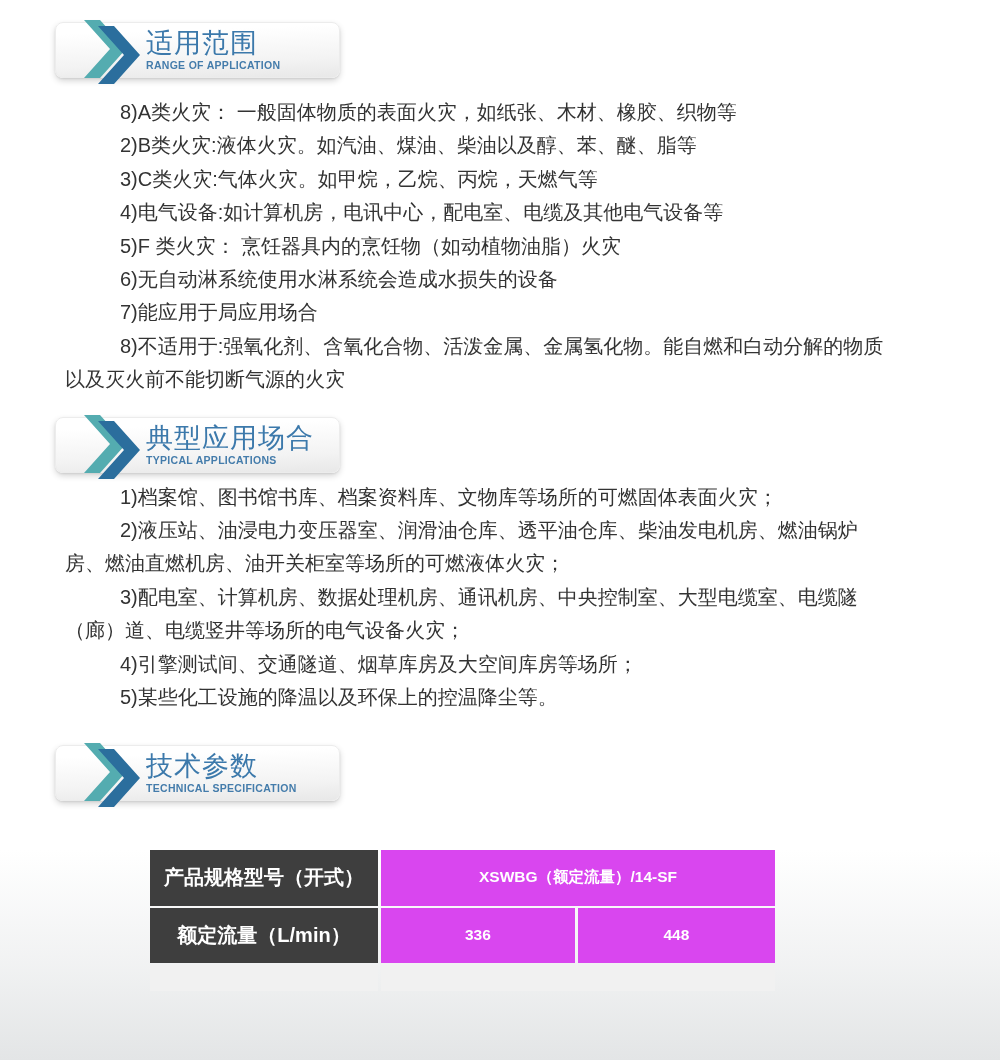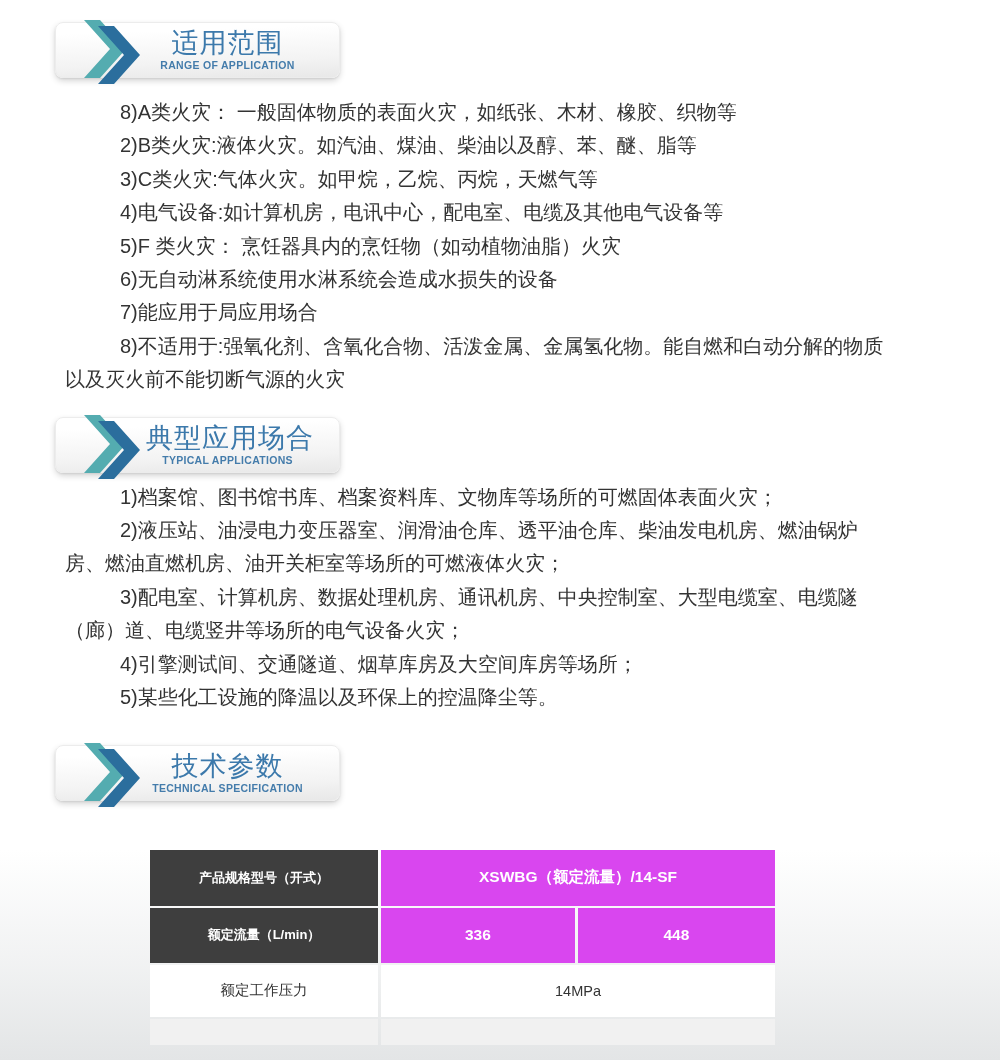--- a/index.html
+++ b/index.html
@@ -23,21 +23,20 @@
     margin-left: 55px;
     min-width: 285px;
     width: -moz-fit-content;
     width: fit-content;
     height: 56px;
     border-radius: 8px;
     background: linear-gradient(178deg, #ffffff 18%, #f3f3f3 70%, #e8e8e8 100%);
     box-shadow: 0 3px 6px rgba(0,0,0,0.16), 0 1px 2px rgba(0,0,0,0.08);
     border: 1px solid #ececec;
     box-sizing: border-box;
-    text-align: center;
   }
   .hdr-1 { margin-top: 22px; }
   .hdr-2 { margin-top: 20px; }
   .hdr-3 { margin-top: 30px; }
   .chevrons {
     position: absolute; left: 28px; top: -3px;
     overflow: visible;
   }
   .header-text {
     position: absolute; left: 90px; top: 4px; right: 0;
@@ -88,21 +87,21 @@
   }
   .c1 { flex: 0 0 228px; }
   .c2 { flex: 119 1 0; }
   .c3 { flex: 121 1 0; }
   .c4 { flex: 157 1 0; }
   .cmerge { flex: 1 1 0; }
   .row-model .cell, .row-flow .cell { height: 55px; }
   .row-model .cell { height: 56px; }
   .cell.dark {
     background: #3e3e3e; color: #ffffff;
-    font-weight: 700; font-size: 13px;
+    font-weight: 700; font-size: 20px;
   }
   .cell.blue {
     background: #d946ef; color: #ffffff;
     font-weight: 700; font-size: 15.5px;
   }
   .row-pressure .cell {
     height: 52px; background: #ffffff; color: #333333;
     font-size: 14.5px; font-weight: 400;
   }
   .row-partial .cell {
@@ -174,24 +173,20 @@
     <div class="spec-table">
       <div class="t-row row-model">
         <div class="cell dark c1">产品规格型号（开式）</div>
         <div class="cell blue cmerge">XSWBG（额定流量）/14-SF</div>
       </div>
       <div class="t-row row-flow">
         <div class="cell dark c1">额定流量（L/min）</div>
         <div class="cell blue c2">336</div>
         <div class="cell blue c3">448</div>
       </div>
-      <div class="t-row row-pressure">
-        <div class="cell c1">额定工作压力</div>
-        <div class="cell cmerge">14MPa</div>
-      </div>
       <div class="t-row row-partial">
         <div class="cell c1"></div>
         <div class="cell cmerge"></div>
       </div>
     </div>
   </section>
 
 </div>
 
 </body></html>

